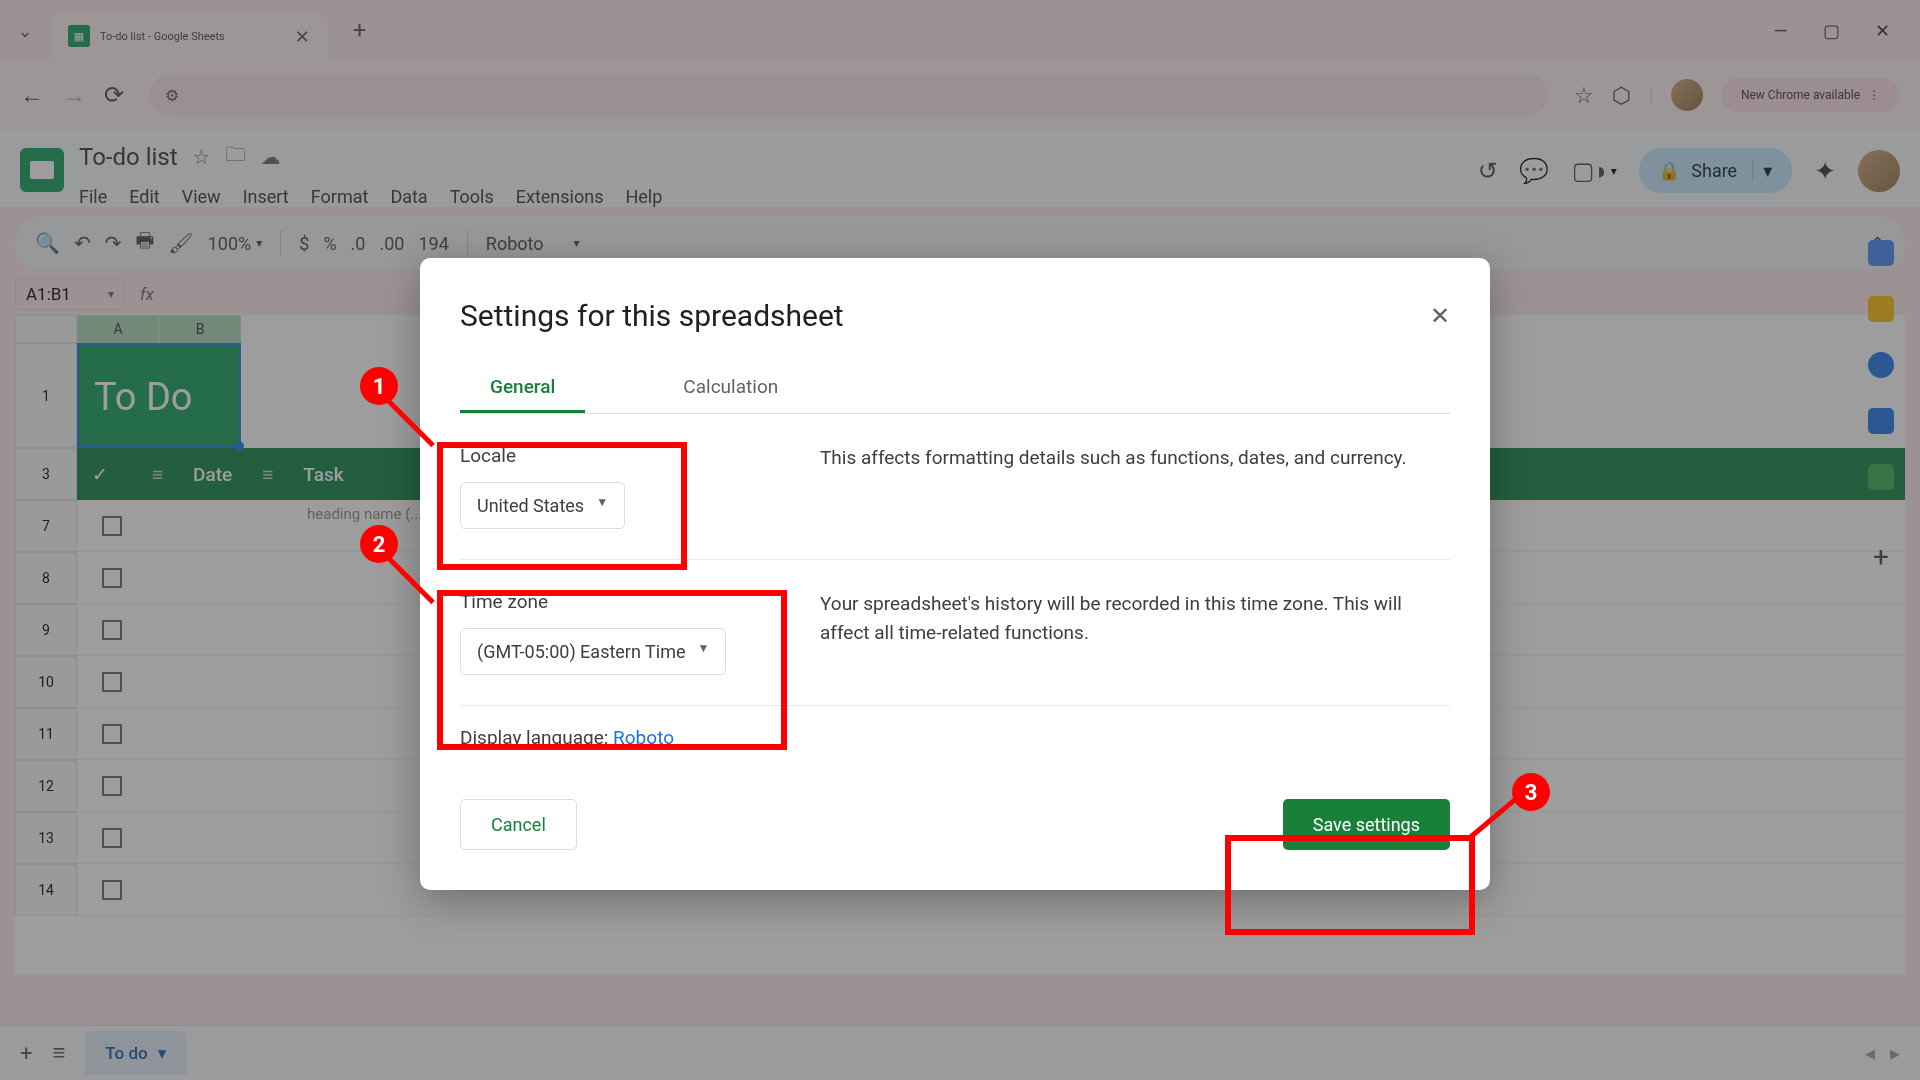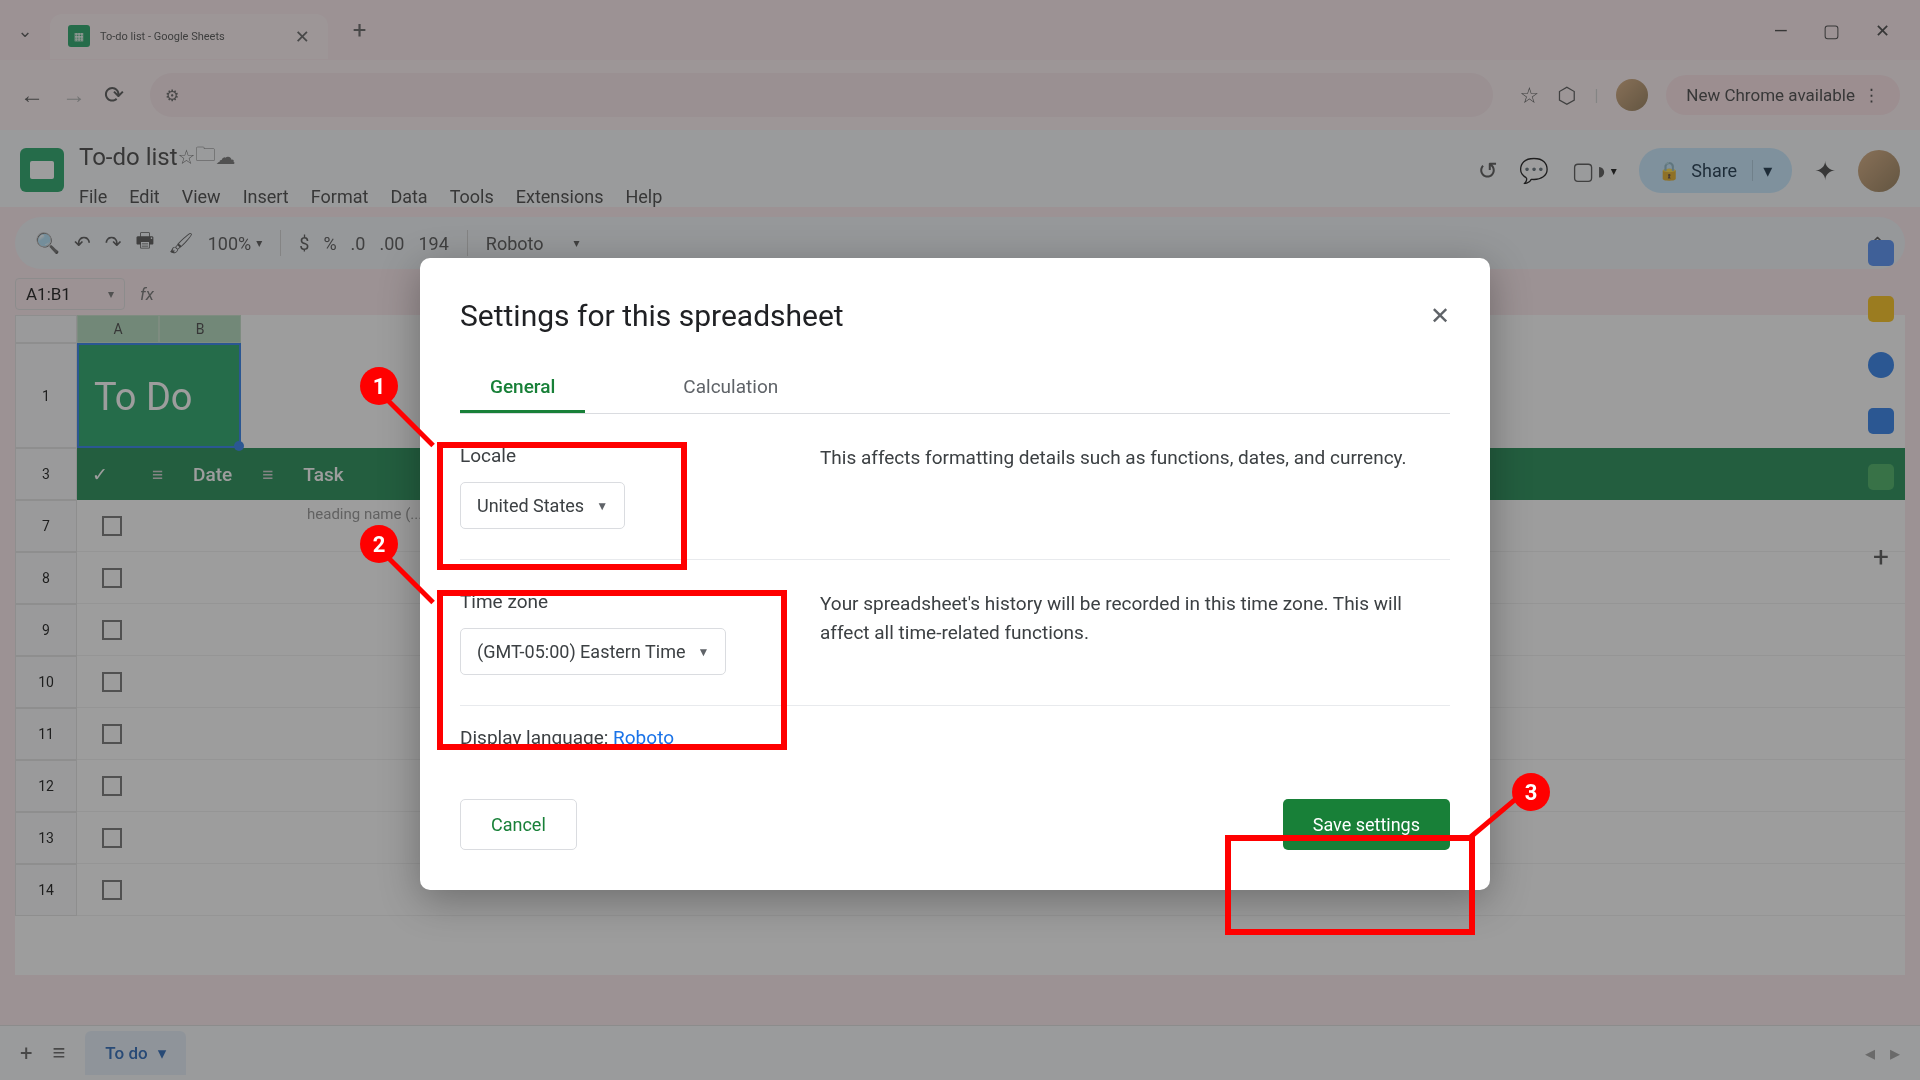--- a/index.html
+++ b/index.html
@@ -14,28 +14,28 @@
 .tab-close { font-size: 18px; color: #555; margin-left: 60px; }
 .new-tab { font-size: 24px; color: #555; margin-left: 25px; }
 .window-controls { margin-left: auto; display: flex; gap: 35px; padding-right: 20px; font-size: 18px; color: #333; }
 
 .browser-bar { height: 70px; background: #fef1f3; display: flex; align-items: center; padding: 0 20px; gap: 18px; }
 .nav-btn { font-size: 24px; color: #444; }
 .nav-btn.disabled { color: #aaa; }
 .url-bar { flex: 1; height: 44px; background: #f8e4e8; border-radius: 22px; margin: 0 8px; display: flex; align-items: center; padding: 0 15px; }
 .star-btn { font-size: 22px; color: #444; }
 .avatar-small { width: 32px; height: 32px; border-radius: 50%; background: linear-gradient(135deg, #d4a574, #8b6f47); }
-.chrome-update { background: #fce0e5; border-radius: 22px; padding: 10px 20px; font-size: 17px; color: #333; display: flex; align-items: flex-start; gap: 8px; }
+.chrome-update { background: #fce0e5; border-radius: 22px; padding: 10px 20px; font-size: 12px; color: #333; display: flex; align-items: flex-start; gap: 8px; }
 
 
 .sheets-header { background: #f9fbfd; padding: 10px 20px 0; display: flex; align-items: flex-start; gap: 15px; position: relative; }
 .sheets-logo { width: 44px; height: 44px; background: #0f9d58; border-radius: 6px; display: flex; align-items: center; justify-content: center; margin-top: 8px; }
 .sheets-logo::after { content: ''; width: 24px; height: 18px; background: white; border-radius: 2px; }
 .title-area { flex: 1; }
-.doc-title-row { display: flex; align-items: center; }
+.doc-title-row { display: flex; align-items: center; gap: 15px; }
 .doc-title { font-size: 24px; color: #333; }
 .title-icon { font-size: 20px; color: #666; }
 .menu-row { display: flex; gap: 22px; margin-top: 12px; }
 .menu-item { font-size: 18px; color: #333; }
 .header-right { display: flex; align-items: center; gap: 22px; margin-top: 8px; }
 .header-icon { font-size: 24px; color: #444; }
 .camera-btn { display: flex; align-items: center; gap: 2px; }
 .share-btn { background: #c2e7ff; border-radius: 22px; padding: 12px 20px; display: flex; align-items: center; gap: 10px; font-size: 18px; color: #001d35; }
 .share-dropdown { border-left: 1px solid rgba(0,0,0,0.15); padding-left: 10px; margin-left: 5px; }
 .gemini { font-size: 26px; color: #333; }
@@ -96,21 +96,21 @@
 .dialog { position: absolute; z-index: 20; background: white; border-radius: 10px; width: 1070px; left: 420px; top: 258px; padding: 40px; box-shadow: 0 10px 40px rgba(0,0,0,0.3); }
 .dialog-header { display: flex; justify-content: space-between; align-items: center; }
 .dialog-title { font-size: 30px; color: #202124; }
 .dialog-close { font-size: 24px; color: #5f6368; cursor: pointer; }
 .dialog-tabs { display: flex; gap: 68px; margin-top: 30px; border-bottom: 1px solid #dadce0; }
 .dialog-tab { padding: 12px 30px; font-size: 19px; color: #5f6368; }
 .dialog-tab.active { color: #188038; border-bottom: 3px solid #188038; font-weight: 500; }
 .setting-row { display: flex; padding: 30px 0; border-bottom: 1px solid #e8eaed; gap: 50px; }
 .setting-left { width: 310px; }
 .setting-label { font-size: 19px; color: #3c4043; margin-bottom: 15px; }
-.dropdown { border: 1px solid #dadce0; border-radius: 5px; padding: 12px 16px; font-size: 18px; color: #3c4043; display: inline-flex; align-items: center; gap: 12px; cursor: pointer; }
+.dropdown { border: 1px solid #dadce0; border-radius: 5px; padding: 12px 16px; font-size: 18px; color: #3c4043; display: inline-flex; gap: 12px; cursor: pointer; }
 .dd-arrow { font-size: 12px; color: #5f6368; }
 .setting-desc { font-size: 19px; color: #3c4043; flex: 1; line-height: 1.5; }
 .lang-row { padding: 20px 0; font-size: 19px; color: #3c4043; }
 .lang-link { color: #1a73e8; }
 .dialog-buttons { display: flex; justify-content: space-between; gap: 15px; margin-top: 30px; }
 .btn-cancel { border: 1px solid #dadce0; background: white; border-radius: 5px; padding: 14px 30px; font-size: 18px; color: #188038; cursor: pointer; }
 .btn-save { background: #188038; color: white; border: none; border-radius: 5px; padding: 14px 30px; font-size: 18px; cursor: pointer; }
 
 
 .annotation-box { position: absolute; border: 6px solid #ff0000; z-index: 30; pointer-events: none; }

